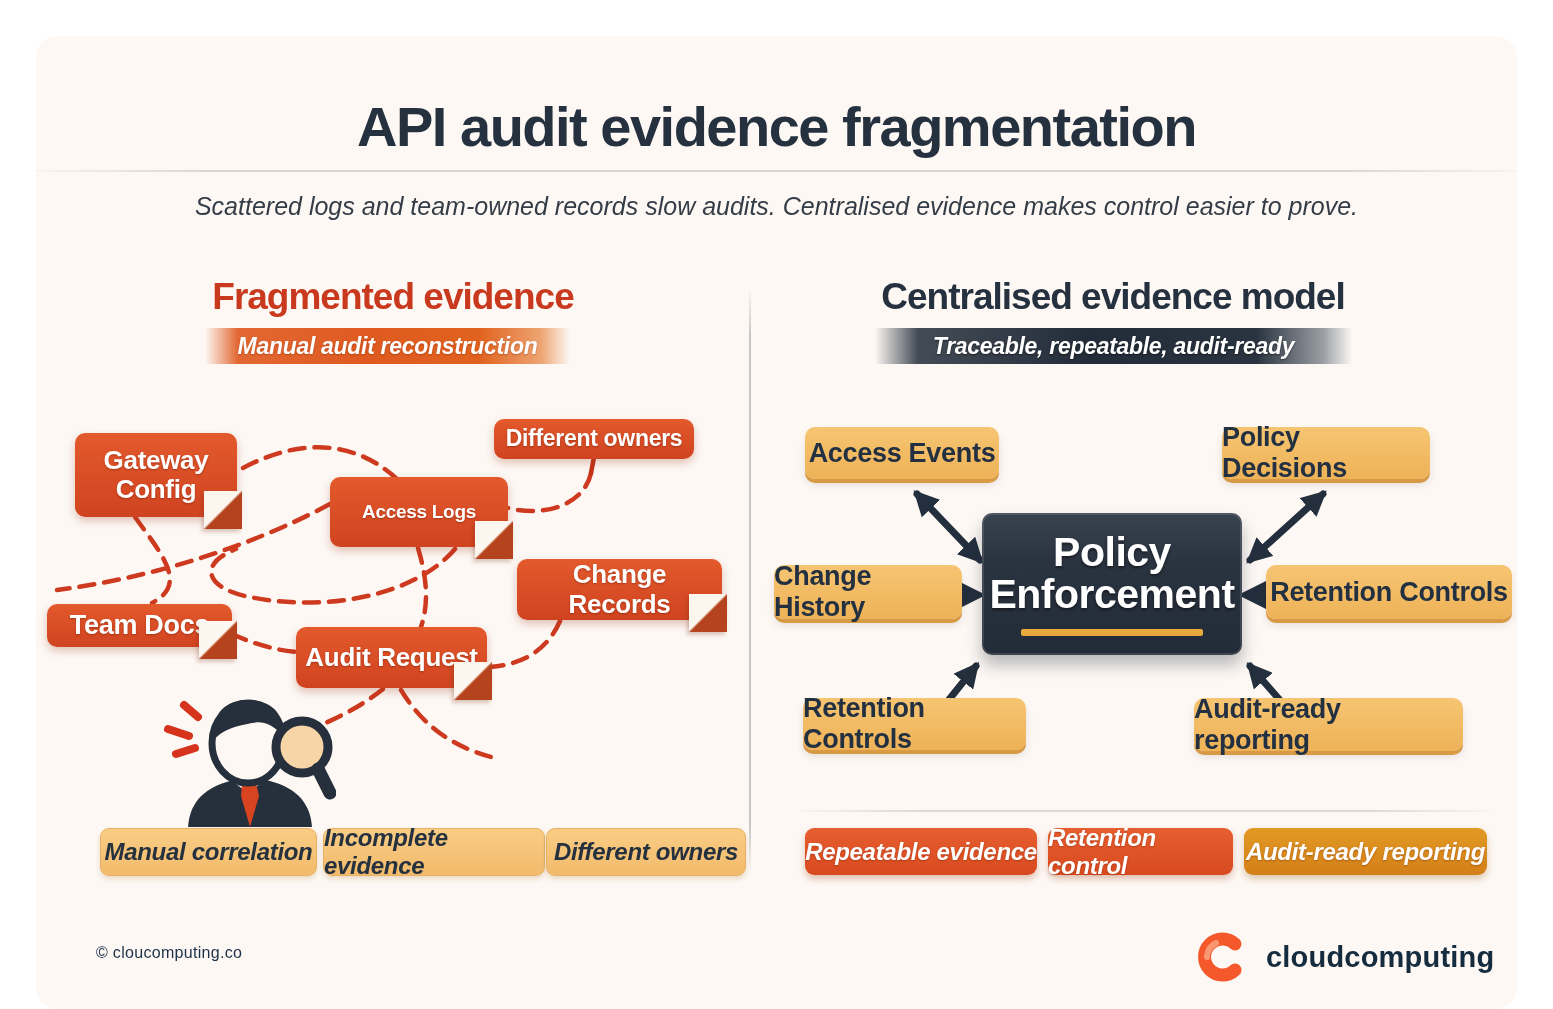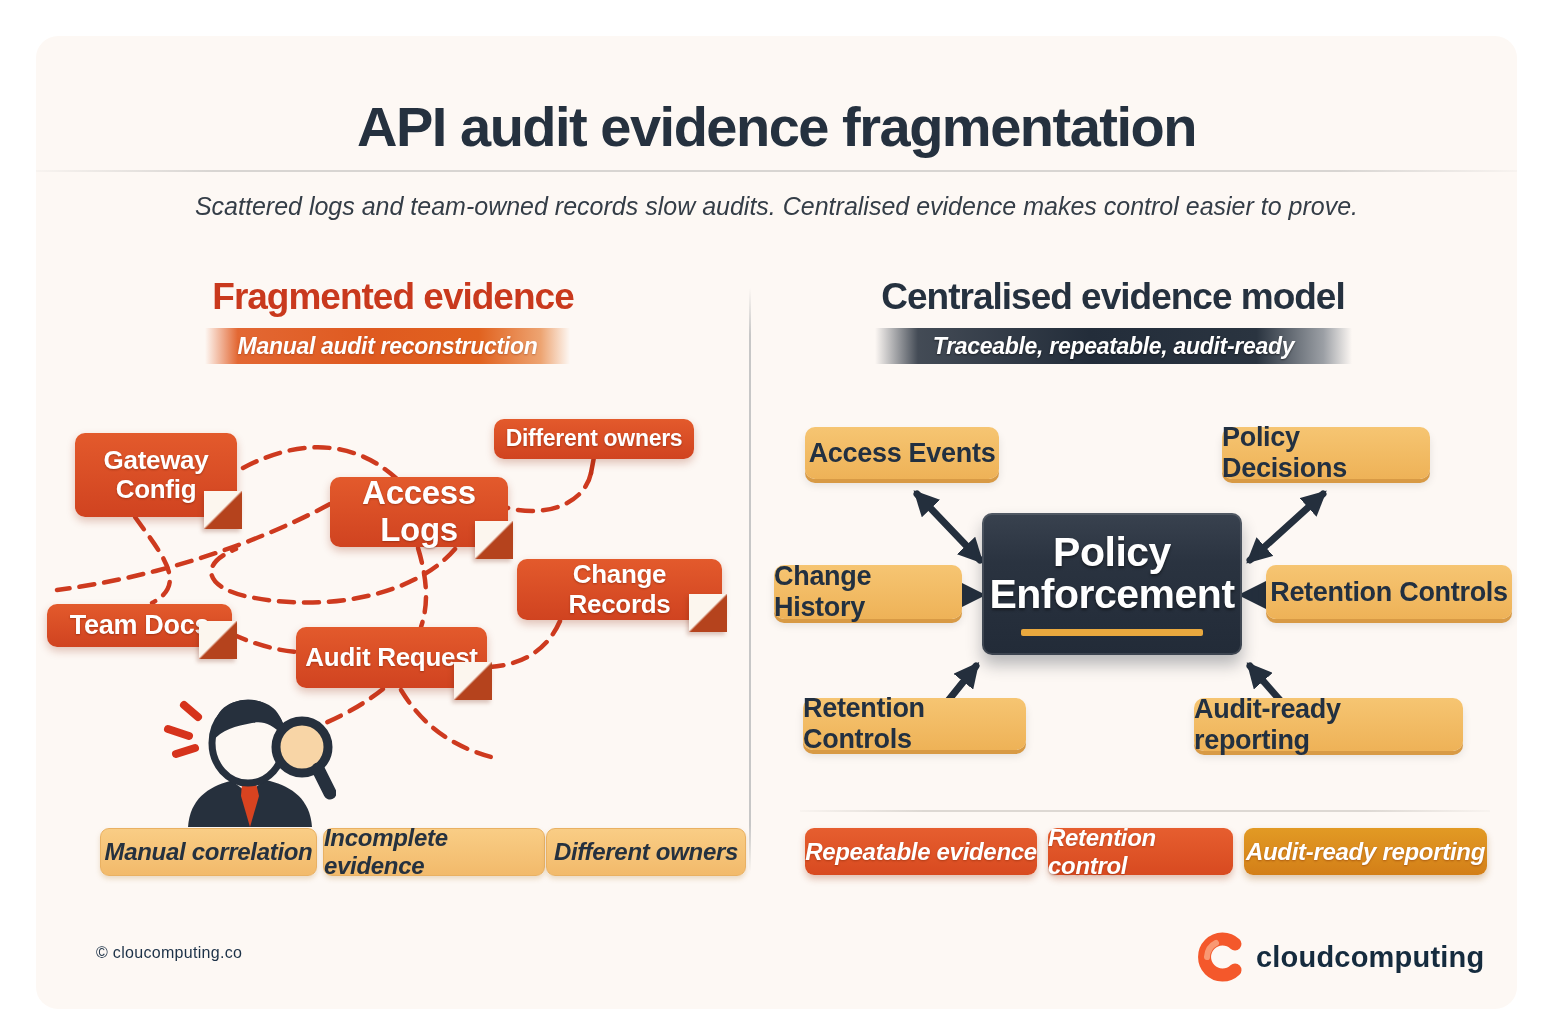--- a/index.html
+++ b/index.html
@@ -61,21 +61,21 @@
   .hot-tag{position:absolute;top:792px;height:47px;border-radius:9px;color:#fff;font-weight:700;font-style:italic;
     font-size:24px;display:flex;align-items:center;justify-content:center;letter-spacing:-0.3px;
     background:linear-gradient(180deg,#e65e2f,#d84a20);box-shadow:0 4px 7px rgba(160,60,20,.3);
     text-shadow:0 1px 2px rgba(110,30,5,.4)}
   .gold-tag{background:linear-gradient(180deg,#e29a24,#d37f18);box-shadow:0 4px 7px rgba(150,90,15,.3)}
 
   .faint-line{position:absolute;left:764px;top:774px;width:690px;height:2px;
     background:linear-gradient(90deg,rgba(210,205,200,.1),#ddd8d3 18%,#ddd8d3 82%,rgba(210,205,200,.1))}
 
   .copyright{position:absolute;left:60px;top:908px;font-size:16px;color:#1c3147;letter-spacing:.3px}
-  .brand{position:absolute;left:1160px;top:896px;display:flex;align-items:center;gap:10px}
+  .brand{position:absolute;left:1160px;top:896px;display:flex;align-items:center;gap:20px}
   .brand-text{font-size:29px;font-weight:700;color:#152b3e;letter-spacing:.2px}
 </style>
 </head>
 <body>
 
 <div class="card">
 
   <svg class="overlay" viewBox="0 0 1553 1009">
     <defs>
       <marker id="ah" viewBox="0 0 10 10" refX="8" refY="5" markerWidth="3.6" markerHeight="3.6" orient="auto-start-reverse">
@@ -125,21 +125,21 @@
     <span>Manual audit reconstruction</span>
   </div>
 
   <div class="fragbox" style="left:39px;top:397px;width:162px;height:84px;font-size:26px">
     <span class="lbl">Gateway Config</span>
     <span class="dogear"></span>
   </div>
   <div class="fragbox" style="left:458px;top:383px;width:200px;height:40px;font-size:23px">
     <span class="lbl">Different owners</span>
   </div>
-  <div class="fragbox" style="left:294px;top:441px;width:178px;height:70px;font-size:33px">
+  <div class="fragbox" style="left:294px;top:441px;width:178px;height:70px;font-size:19px">
     <span class="lbl">Access Logs</span>
     <span class="dogear"></span>
   </div>
   <div class="fragbox" style="left:481px;top:523px;width:205px;height:61px;font-size:26px">
     <span class="lbl">Change Records</span>
     <span class="dogear"></span>
   </div>
   <div class="fragbox" style="left:11px;top:568px;width:185px;height:43px;font-size:27px">
     <span class="lbl">Team Docs</span>
     <span class="dogear"></span>

